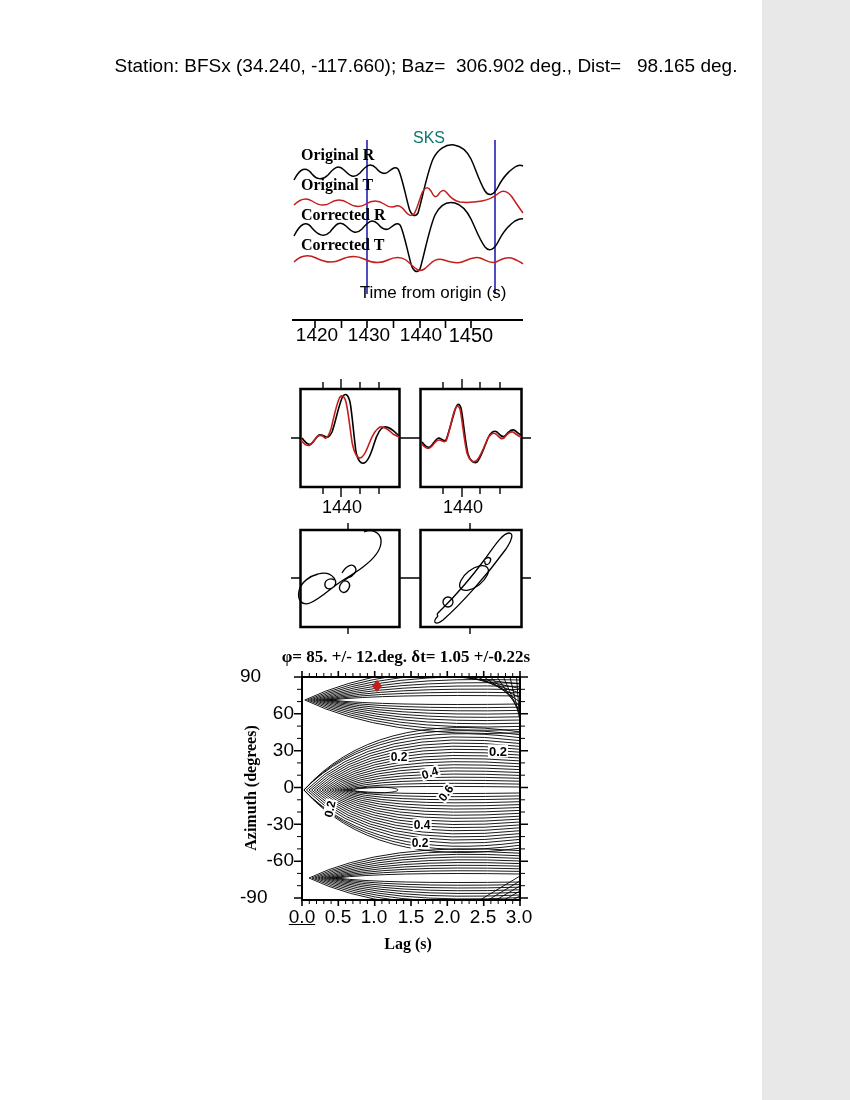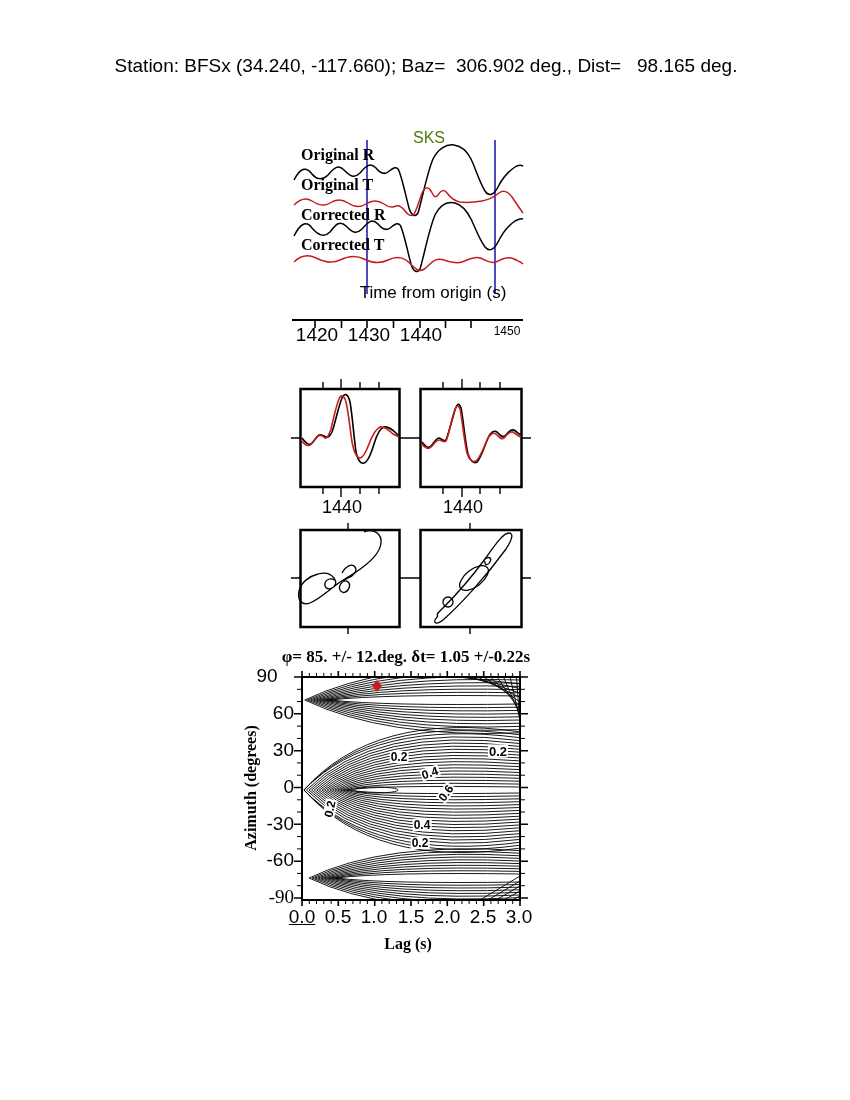--- a/index.html
+++ b/index.html
@@ -1,16 +1,16 @@
 <!DOCTYPE html>
 <html><head>
 <meta charset="utf-8">
 <style>
   html,body{margin:0;padding:0;background:#e8e8e8;}
-  #page{position:relative;width:850px;height:1100px;background:#ffffff;overflow:hidden;
+  #page{position:relative;width:762px;height:1100px;background:#ffffff;overflow:hidden;
         font-family:"Liberation Sans",sans-serif;color:#000;}
   .abs{position:absolute;line-height:1.05;white-space:pre;}
   .cx{transform:translateX(-50%);}
   .sans{font-family:"Liberation Sans",sans-serif;}
   .serifb{font-family:"Liberation Serif",serif;font-weight:bold;}
   .clab{position:absolute;font:bold 12px "Liberation Sans",sans-serif;background:#fff;
         padding:0 1px;line-height:1;transform:translate(-50%,-50%);}
   svg{position:absolute;overflow:visible;}
   svg path,svg line,svg rect,svg ellipse,svg circle{vector-effect:none;}
 </style>
@@ -28,30 +28,30 @@
     </g>
     <path fill="none" stroke="#000" stroke-width="1.5" d="M14,52 C20,40 26,38 32,46 C36,51 42,53 48,47 C54,40 58,36 64,42 C70,48 74,51 80,45 C86,38 90,34 96,40 C100,45 104,47 108,44 C112,41 115,38 118,41 C121,45 125,65 129,80 C131,87 135,90 138,85 C142,72 147,45 153,31 C158,21 166,16 174,17 C181,18 187,23 191,31 C195,39 199,53 205,63 C209,69 214,67 218,59 C222,51 229,43 235,39 C238,37 241,37 243,38"></path>
     <path fill="none" stroke="#c41d1d" stroke-width="1.5" d="M14,77 C20,71 26,69 32,73 C38,77 44,79 50,75 C56,71 62,71 68,75 C74,79 80,80 86,76 C92,72 98,72 104,76 C108,79 112,80 116,78 C119,77 122,79 125,83 C128,87 131,89 134,86 C137,81 139,73 142,65 C145,59 148,58 151,63 C153,67 155,71 158,67 C161,62 164,61 167,65 C170,69 174,73 180,74 C188,75 196,74 202,73 C208,72 214,69 219,65 C223,62 228,63 232,69 C236,75 240,81 243,85"></path>
     <path fill="none" stroke="#000" stroke-width="1.5" d="M14,108 C20,96 26,92 32,100 C38,107 44,110 50,104 C56,96 60,92 66,98 C72,104 76,107 82,101 C88,94 92,90 98,96 C102,101 106,103 110,100 C114,97 117,94 120,97 C123,101 127,121 131,136 C133,143 137,146 140,141 C144,128 149,101 155,87 C160,77 167,73 175,75 C182,77 187,83 191,91 C195,99 199,111 205,119 C209,124 214,122 218,114 C222,106 229,97 235,93 C239,91 241,90 243,91"></path>
     <path fill="none" stroke="#c41d1d" stroke-width="1.5" d="M14,134 C20,128 28,126 36,130 C44,134 52,136 60,132 C68,128 76,127 84,131 C92,135 100,136 108,132 C114,129 120,128 126,132 C130,135 134,140 138,142 C142,144 146,140 150,136 C154,132 158,130 164,132 C170,134 176,136 182,134 C188,132 194,128 200,130 C206,132 210,136 216,134 C222,131 228,128 234,131 C238,133 241,134 243,136"></path>
     <g stroke="#000">
       <line x1="12" y1="192" x2="243" y2="192" stroke-width="2"></line>
       <path stroke-width="1.6" d="M35,192v8 M61.5,192v8 M87,192v8 M113.5,192v8 M140,192v8 M165.5,192v8 M191,192v8"></path>
     </g>
   </svg>
-  <div class="abs sans cx" style="left:429px;top:130px;font-size:16px;color:#4d7c0f;">SKS</div>
+  <div class="abs sans cx" style="left:429px;top:130px;font-size:16px;color:#0f766e;">SKS</div>
   <div class="abs serifb" style="left:301px;top:147px;font-size:16px;">Original R</div>
   <div class="abs serifb" style="left:301px;top:177px;font-size:16px;">Original T</div>
   <div class="abs serifb" style="left:301px;top:207px;font-size:16px;">Corrected R</div>
   <div class="abs serifb" style="left:301px;top:237px;font-size:16px;">Corrected T</div>
   <div class="abs sans cx" style="left:433px;top:284px;font-size:17px;">Time from origin (s)</div>
   <div class="abs sans cx" style="left:317px;top:325px;font-size:19px;">1420</div>
   <div class="abs sans cx" style="left:369px;top:325px;font-size:19px;">1430</div>
   <div class="abs sans cx" style="left:421px;top:325px;font-size:19px;">1440</div>
-  <div class="abs sans cx" style="left:471px;top:325px;font-size:12px;margin-left:36px;">1450</div>
+  <div class="abs sans cx" style="left:471px;top:325px;font-size:20px;">1450</div>
 
   <svg style="left:280px;top:368px;" width="260" height="162" viewBox="0 0 260 162">
     <g stroke="#000" fill="none">
       <rect x="20.5" y="21" width="99" height="98" stroke-width="2.5"></rect>
       <rect x="140.5" y="21" width="101" height="98" stroke-width="2.5"></rect>
       <path stroke-width="1.4" d="M43,21v-7 M80,21v-7 M99,21v-7 M61,21v-10 M163,21v-7 M200,21v-7 M220,21v-7 M182,21v-10
         M43,119v7 M80,119v7 M99,119v7 M61,119v10 M163,119v7 M200,119v7 M220,119v7 M182,119v10
         M11,70h9 M120,70h20 M242,70h9"></path>
     </g>
     <path fill="none" stroke="#000" stroke-width="1.6" d="M22,70 C25,74 28,78 31,76 C34,74 36,69 39,67 C42,66 44,68 46,69 C48,70 50,68 52,64 C55,56 58,40 62,30 C65,24 68,26 70,34 C72,44 74,70 76,84 C78,93 81,96 84,95 C88,94 91,86 94,76 C97,66 100,60 104,59 C108,58 113,62 117,66 L119,68"></path>
@@ -153,27 +153,27 @@
 
   <span class="clab" style="left:399px;top:757px;">0.2</span>
   <span class="clab" style="left:430px;top:773px;transform:translate(-50%,-50%) rotate(-18deg);">0.4</span>
   <span class="clab" style="left:446px;top:793px;transform:translate(-50%,-50%) rotate(-55deg);">0.6</span>
   <span class="clab" style="left:498px;top:751px;font-size:13px;">0.2</span>
   <span class="clab" style="left:422px;top:825px;">0.4</span>
   <span class="clab" style="left:420px;top:843px;">0.2</span>
   <span class="clab" style="left:330px;top:809px;transform:translate(-50%,-50%) rotate(-78deg);">0.2</span>
 
   <div class="abs serifb" style="left:251px;top:788px;font-size:16px;transform:translate(-50%,-50%) rotate(-90deg);">Azimuth (degrees)</div>
-  <div class="abs sans" style="left:240px;top:666px;width:54px;text-align:center;font-size:19px;">90</div>
+  <div class="abs sans" style="left:240px;top:666px;width:54px;text-align:left;font-size:19px;">90</div>
   <div class="abs sans" style="left:240px;top:703px;width:54px;text-align:right;font-size:19px;">60</div>
   <div class="abs sans" style="left:240px;top:740px;width:54px;text-align:right;font-size:19px;">30</div>
   <div class="abs sans" style="left:240px;top:777px;width:54px;text-align:right;font-size:19px;">0</div>
   <div class="abs sans" style="left:240px;top:814px;width:54px;text-align:right;font-size:19px;">-30</div>
   <div class="abs sans" style="left:240px;top:850px;width:54px;text-align:right;font-size:19px;">-60</div>
-  <div class="abs sans" style="left:240px;top:887px;width:54px;text-align:right;font-size:19px;font-family:Liberation Serif, serif;">-90</div>
+  <div class="abs sans" style="left:240px;top:887px;width:54px;text-align:left;font-size:19px;">-90</div>
 
   <div class="abs sans cx" style="left:302px;top:907px;font-size:19px;text-decoration:underline;">0.0</div>
   <div class="abs sans cx" style="left:338px;top:907px;font-size:19px;">0.5</div>
   <div class="abs sans cx" style="left:374px;top:907px;font-size:19px;">1.0</div>
   <div class="abs sans cx" style="left:411px;top:907px;font-size:19px;">1.5</div>
   <div class="abs sans cx" style="left:447px;top:907px;font-size:19px;">2.0</div>
   <div class="abs sans cx" style="left:483px;top:907px;font-size:19px;">2.5</div>
   <div class="abs sans cx" style="left:519px;top:907px;font-size:19px;">3.0</div>
 
   <div class="abs serifb cx" style="left:408px;top:936px;font-size:16px;">Lag (s)</div>

